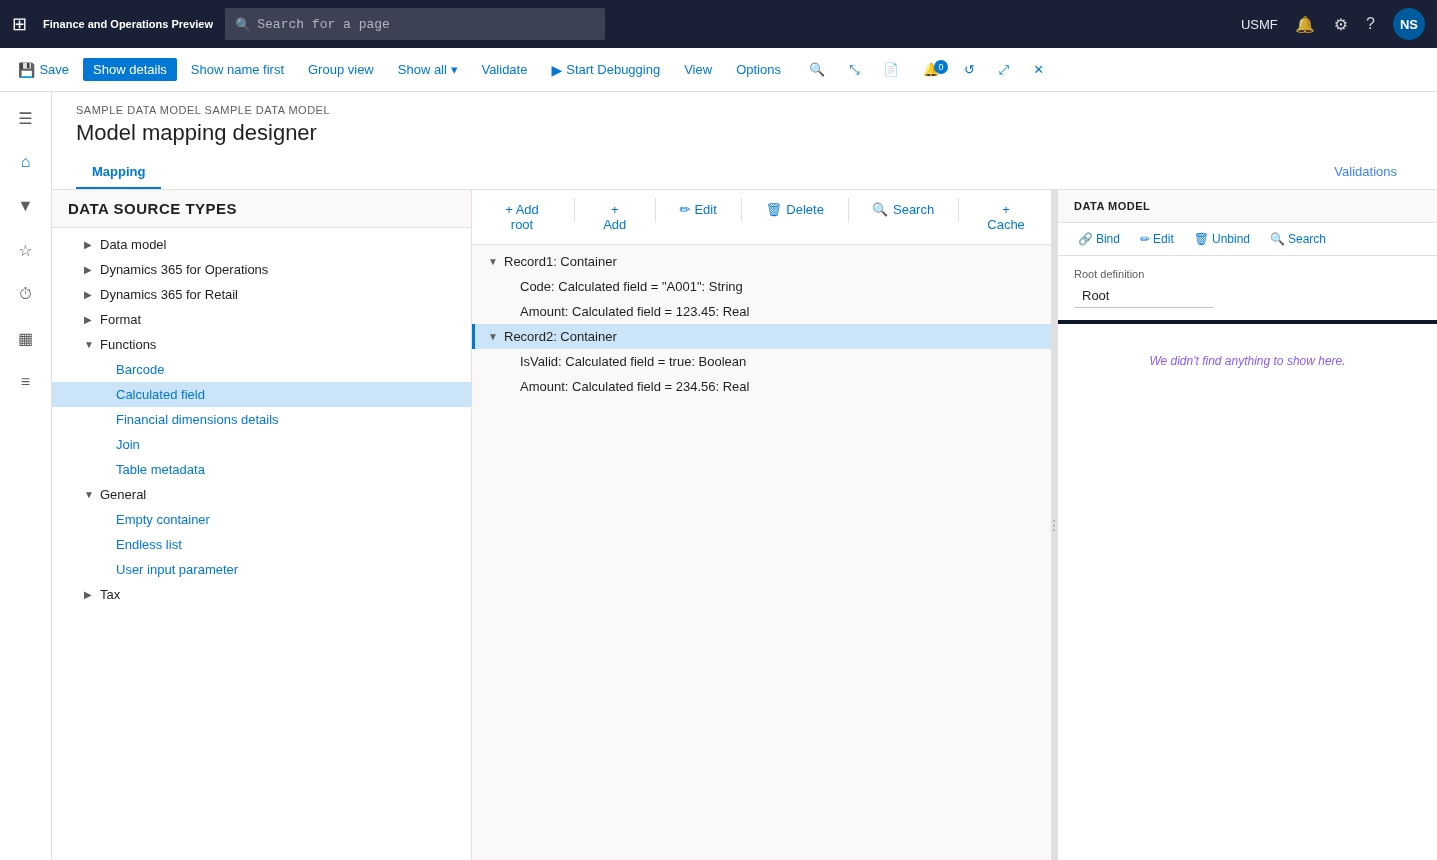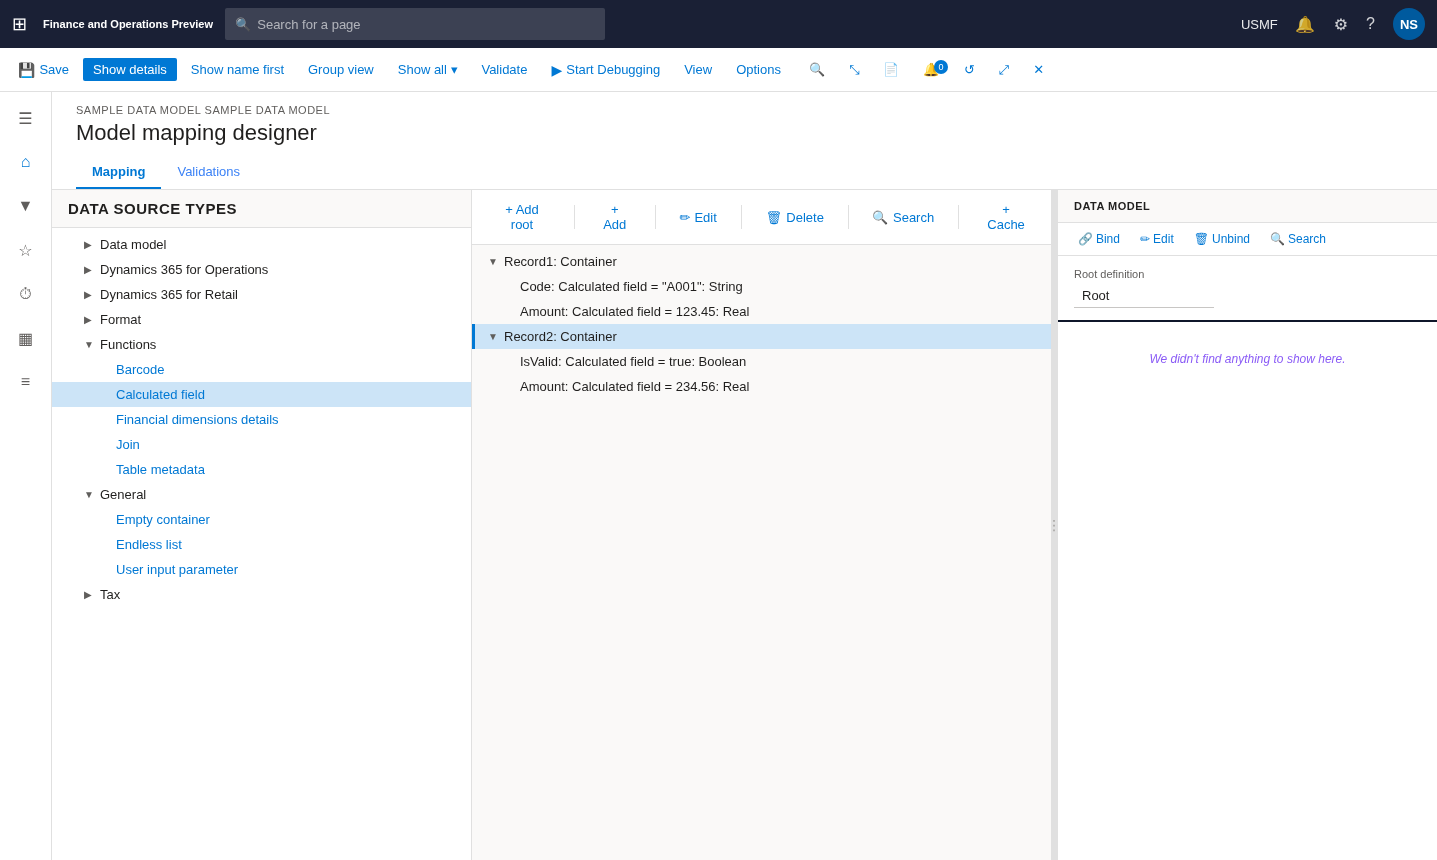--- a/index.html
+++ b/index.html
@@ -31,20 +31,21 @@
       font-size: 13px;
     }
     .top-nav .search-bar input {
       background: transparent;
       border: none;
       outline: none;
       color: rgba(255,255,255,0.8);
       font-size: 13px;
       width: 100%;
       margin-left: 6px;
+      font-family: Liberation Mono, monospace;
     }
     .top-nav .search-bar input::placeholder { color: rgba(255,255,255,0.6); }
     .top-nav .spacer { flex: 1; }
     .top-nav .top-right { display: flex; align-items: center; gap: 18px; }
     .top-nav .top-right .org-label { font-size: 13px; color: rgba(255,255,255,0.9); }
     .top-nav .top-right .icon-btn { color: rgba(255,255,255,0.8); cursor: pointer; font-size: 16px; }
     .top-nav .avatar {
       width: 32px; height: 32px; border-radius: 50%;
       background: #005a9e; color: white; font-size: 13px; font-weight: 600;
       display: flex; align-items: center; justify-content: center; cursor: pointer;
@@ -110,21 +111,21 @@
     .page-header {
       background: white;
       padding: 12px 24px 0 24px;
       border-bottom: 1px solid #e0e0e0;
     }
     .breadcrumb {
       font-size: 11px; color: #605e5c; text-transform: uppercase; letter-spacing: 0.5px;
       margin-bottom: 4px;
     }
     .page-title { font-size: 22px; font-weight: 300; color: #201f1e; margin-bottom: 10px; }
-    .page-tabs { display: flex; gap: 0; }
+    .page-tabs { display: flex; gap: 0; justify-content: space-between; }
     .page-tab {
       padding: 8px 16px; font-size: 13px; cursor: pointer;
       color: #3b82f6; border-bottom: 2px solid transparent;
     }
     .page-tab.active { color: #0078d4; border-bottom-color: #0078d4; font-weight: 600; }
 
     
     .split-content {
       display: flex;
       flex: 1;
@@ -165,21 +166,21 @@
 
     
     .center-panel {
       flex: 1;
       background: #faf9f8;
       display: flex;
       flex-direction: column;
       overflow: hidden;
     }
     .datasrc-toolbar {
-      display: flex; align-items: center;
+      display: flex; align-items: flex-start;
       padding: 8px 12px; gap: 10px;
       background: white; border-bottom: 1px solid #e0e0e0;
     }
     .ds-btn {
       display: flex; align-items: center; gap: 4px;
       padding: 4px 10px; cursor: pointer; border-radius: 2px;
       font-size: 13px; color: #0078d4; border: none; background: transparent;
     }
     .datasrc-tree { flex: 1; overflow-y: auto; padding: 4px 0; }
     .ds-item {
@@ -213,21 +214,21 @@
     .right-panel-toolbar {
       display: flex; align-items: center;
       padding: 6px 12px; gap: 4px;
       border-bottom: 1px solid #e0e0e0;
     }
     .rp-btn {
       display: flex; align-items: center; gap: 3px;
       padding: 3px 8px; cursor: pointer; border-radius: 2px;
       font-size: 12px; color: #0078d4; border: none; background: transparent;
     }
-    .root-def { padding: 12px 16px; border-bottom: 2px solid #0f172a; }
+    .root-def { padding: 12px 16px; border-bottom: 4px solid #0f172a; }
     .root-def-label { font-size: 11px; color: #605e5c; margin-bottom: 4px; }
     .root-def-value {
       font-size: 13px; color: #201f1e;
       padding: 4px 8px; border-bottom: 1px solid #c8c6c4;
       min-width: 140px; display: inline-block;
     }
     .empty-msg { padding: 30px 16px; text-align: center; color: #8b5cf6; font-size: 12px; font-style: italic; }
 
     
     .resize-handle {

